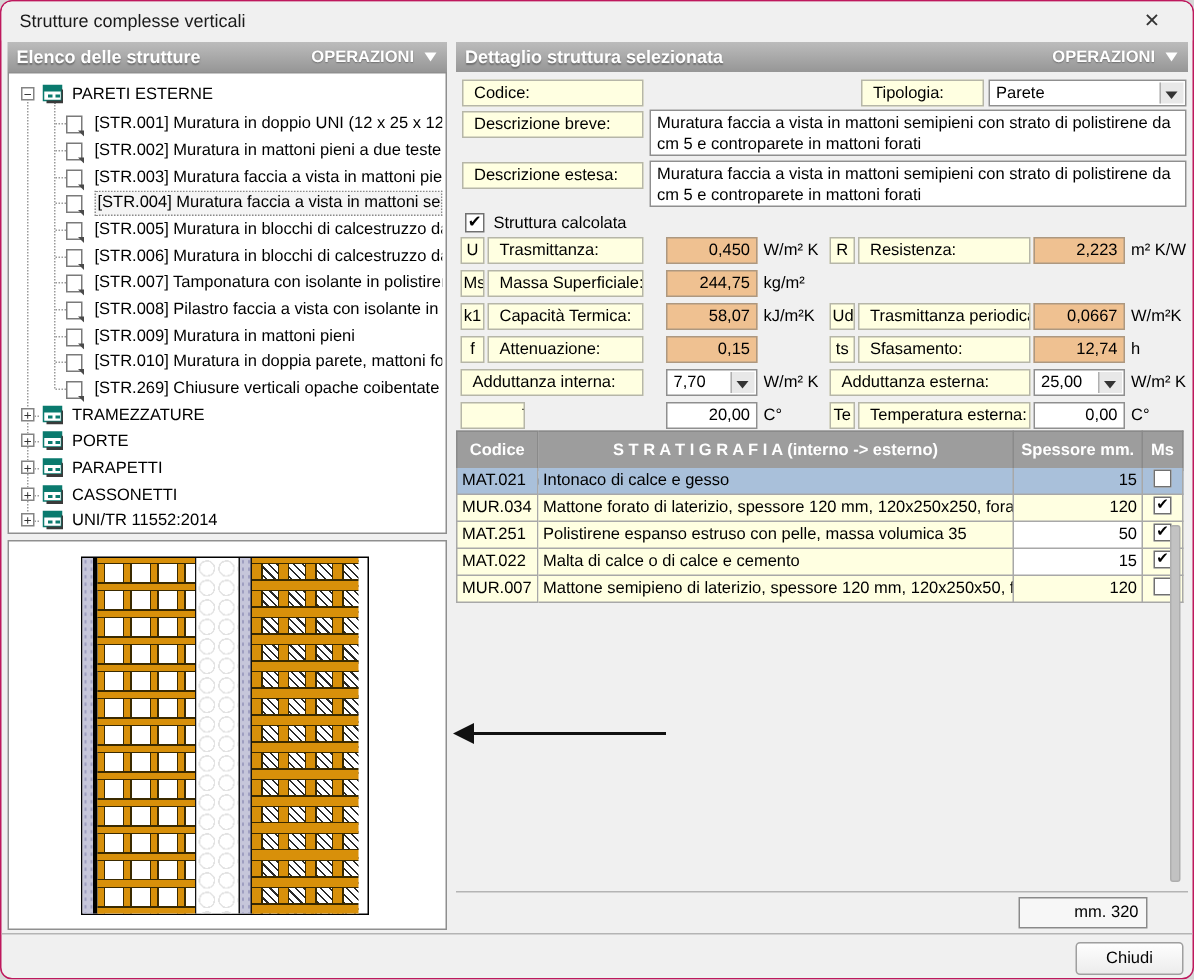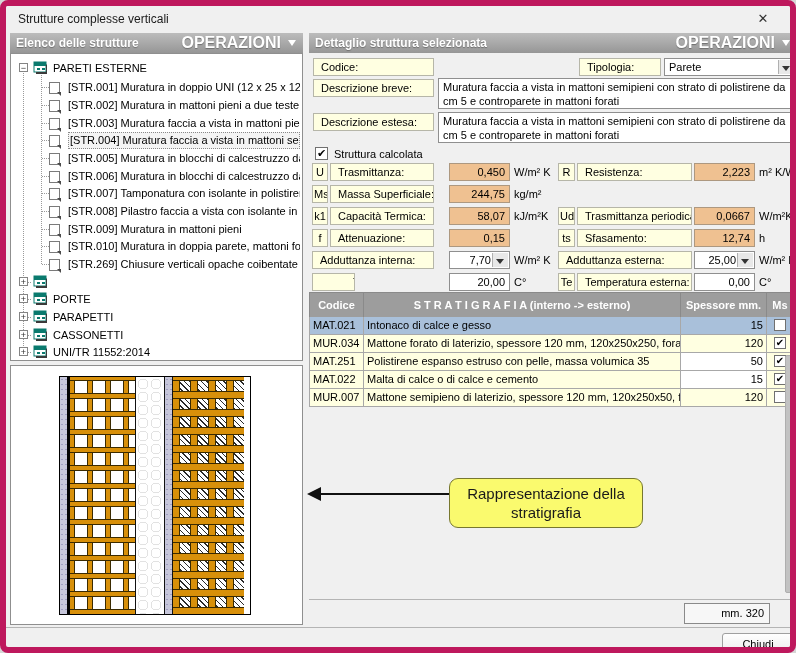--- a/index.html
+++ b/index.html
@@ -1,27 +1,27 @@
 <!DOCTYPE html>
 <html><head>
 <meta charset="utf-8">
 <style>
   html,body{margin:0;padding:0;background:#d6d6d6;font-family:"Liberation Sans",sans-serif;}
-  .win{position:relative;width:796px;height:653px;background:#f0f0f0;border:6px solid #be185d;
+  .win{position:relative;width:796px;height:653px;background:#f0f0f0;border:1px solid #be185d;
        border-radius:8px;overflow:hidden;box-sizing:border-box;}
   
   .titlebar{position:absolute;left:0;top:0;width:100%;height:26px;background:#f0f0f0;}
   .title{position:absolute;left:12px;top:6px;font-size:12px;color:#1a1a1a;}
   .closebtn{position:absolute;right:14px;top:4px;width:26px;height:18px;text-align:center;
             font-size:13px;color:#333;cursor:default;line-height:18px;}
   
   .phdr{position:absolute;height:20px;background:linear-gradient(#bcbcbc,#969696);
         color:#fff;font-size:12px;font-weight:bold;line-height:20px;
         text-shadow:0 1px 1px #6e6e6e;box-sizing:border-box;padding:0 6px;}
-  .ops{position:absolute;right:22px;top:0;font-size:16px;font-weight:bold;}
+  .ops{position:absolute;right:22px;top:0;font-size:11px;font-weight:bold;}
   .ops-arrow{position:absolute;right:7px;top:7px;width:0;height:0;
              border-left:4px solid transparent;border-right:4px solid transparent;
              border-top:6px solid #fff;}
   
   .treebox{position:absolute;left:4px;top:47px;width:293px;height:308px;background:#fff;
            border:1px solid #8f8f8f;box-sizing:border-box;overflow:hidden;}
   .trow{position:absolute;left:0;right:2px;height:17px;font-size:11px;line-height:17px;
         white-space:nowrap;overflow:hidden;color:#000;}
   .pm{position:absolute;left:8px;width:9px;height:9px;background:#fff;border:1px solid #848484;
       font-size:9px;line-height:8px;text-align:center;color:#333;box-sizing:border-box;}
@@ -63,21 +63,21 @@
   .obox{background:#efc191;border:1px solid #ad9880;text-align:right;padding:0 4px;}
   .wbox{background:#fff;border:1px solid #8f8f8f;text-align:right;padding:0 4px;}
   .unit{line-height:18px;}
   .sym{text-align:center;padding:0 1px;}
   .descbox{position:absolute;background:#fff;border:1px solid #8f8f8f;box-sizing:border-box;
       font-size:11px;line-height:14px;padding:1px 4px;color:#000;overflow:hidden;}
   .combo-arrow{position:absolute;right:1px;top:1px;bottom:1px;width:15px;background:#e8e8e8;
       border-left:1px solid #b0b0b0;}
   .combo-arrow::after{content:"";position:absolute;left:3px;top:6px;width:0;height:0;
       border-left:4px solid transparent;border-right:4px solid transparent;border-top:5px solid #333;}
-  .combo .cval{position:absolute;left:4px;right:18px;text-align:right;}
+  .combo .cval{position:absolute;left:4px;right:34px;text-align:right;}
   .combo.lefttext .cval{text-align:left;}
   .cb{position:absolute;width:13px;height:13px;background:#fff;border:1px solid #707070;
       box-sizing:border-box;font-size:11px;line-height:11px;text-align:center;color:#000;}
   .cb.checked::after{content:"✔";}
   .cblabel{position:absolute;font-size:11px;line-height:14px;color:#000;}
   
   .th{position:absolute;background:#9d9d9d;color:#fff;font-weight:bold;font-size:11px;
       line-height:25px;text-align:center;box-sizing:border-box;border:1px solid #8a8a8a;
       border-left:none;overflow:hidden;white-space:nowrap;}
   .td{position:absolute;height:18px;font-size:11px;line-height:17px;box-sizing:border-box;
@@ -202,20 +202,21 @@
 
     <div class="trow" style="top:220px;">
       <span class="pm" style="top:3px;">+</span>
       <svg class="cat-icon" style="top:1px;" viewBox="0 0 14 13">
         <rect x="1" y="1" width="12" height="10" fill="#ffffff" stroke="#0a7a6e"></rect>
           <rect x="1" y="1" width="12" height="4" fill="#0a7a6e"></rect>
         <rect x="4" y="7" width="3" height="2" fill="#0a7a6e"></rect>
           <rect x="9" y="7" width="3" height="2" fill="#0a7a6e"></rect>
         <path d="M13 3 L14 4 L14 13 L3 13 L3 11 L13 11 Z" fill="#3a3a3a"></path>
         </svg>
+      <span class="tlabel cat">TRAMEZZATURE</span>
       </div>
     <div class="trow" style="top:237px;">
       <span class="pm" style="top:3px;">+</span>
       <svg class="cat-icon" style="top:1px;" viewBox="0 0 14 13">
         <rect x="1" y="1" width="12" height="10" fill="#ffffff" stroke="#0a7a6e"></rect>
           <rect x="1" y="1" width="12" height="4" fill="#0a7a6e"></rect>
         <rect x="4" y="7" width="3" height="2" fill="#0a7a6e"></rect>
           <rect x="9" y="7" width="3" height="2" fill="#0a7a6e"></rect>
         <path d="M13 3 L14 4 L14 13 L3 13 L3 11 L13 11 Z" fill="#3a3a3a"></path>
         </svg>
@@ -373,15 +374,14 @@
   <div class="vscroll"></div>
 
   <div class="sepline" style="left:303px;top:593px;width:488px;"></div>
   <div class="mmbox">mm. 320</div>
 
   <div class="sepline" style="left:0;top:621px;width:796px;"></div>
   <div class="btn">Chiudi</div>
 
   <div class="arrow-head"></div>
   <div class="arrow-line"></div>
-  <div class="callout">Rappresentazione della stratigrafia</div>
 
 </div>
 
 </body></html>

